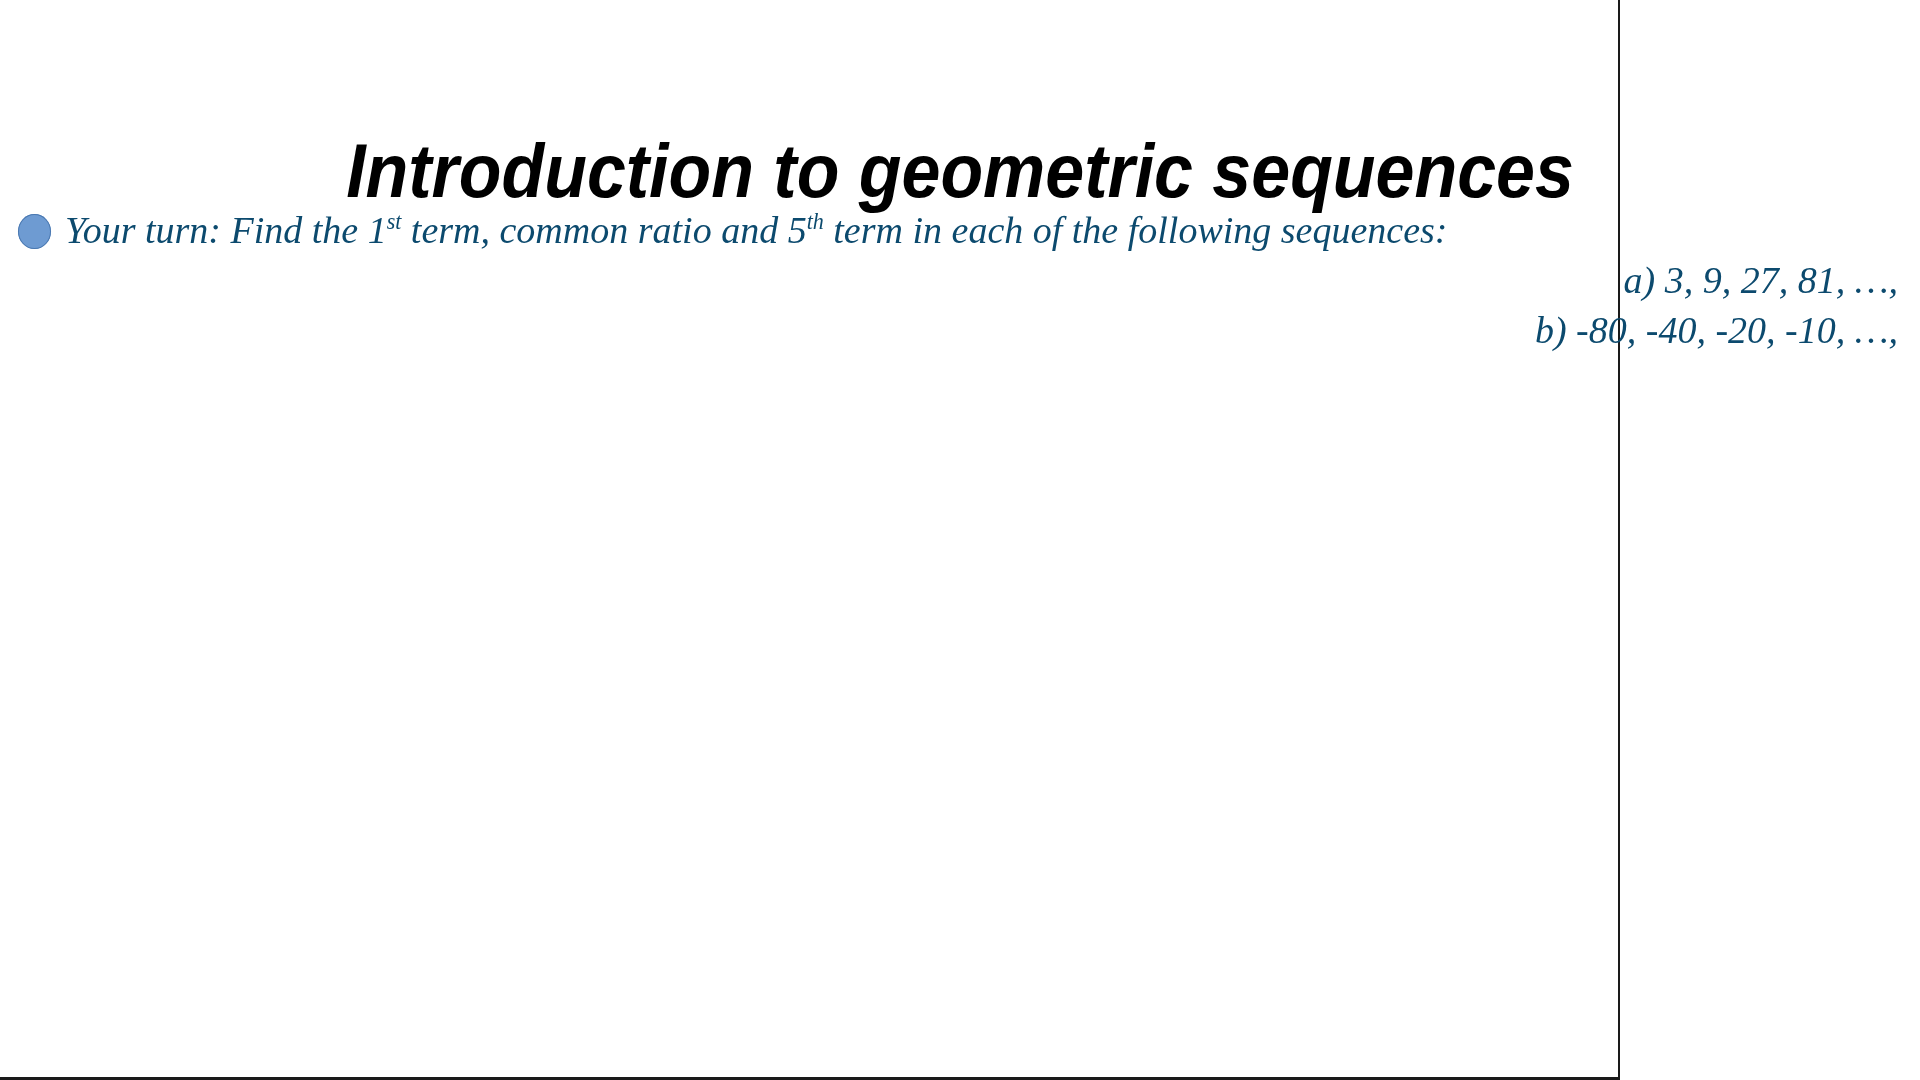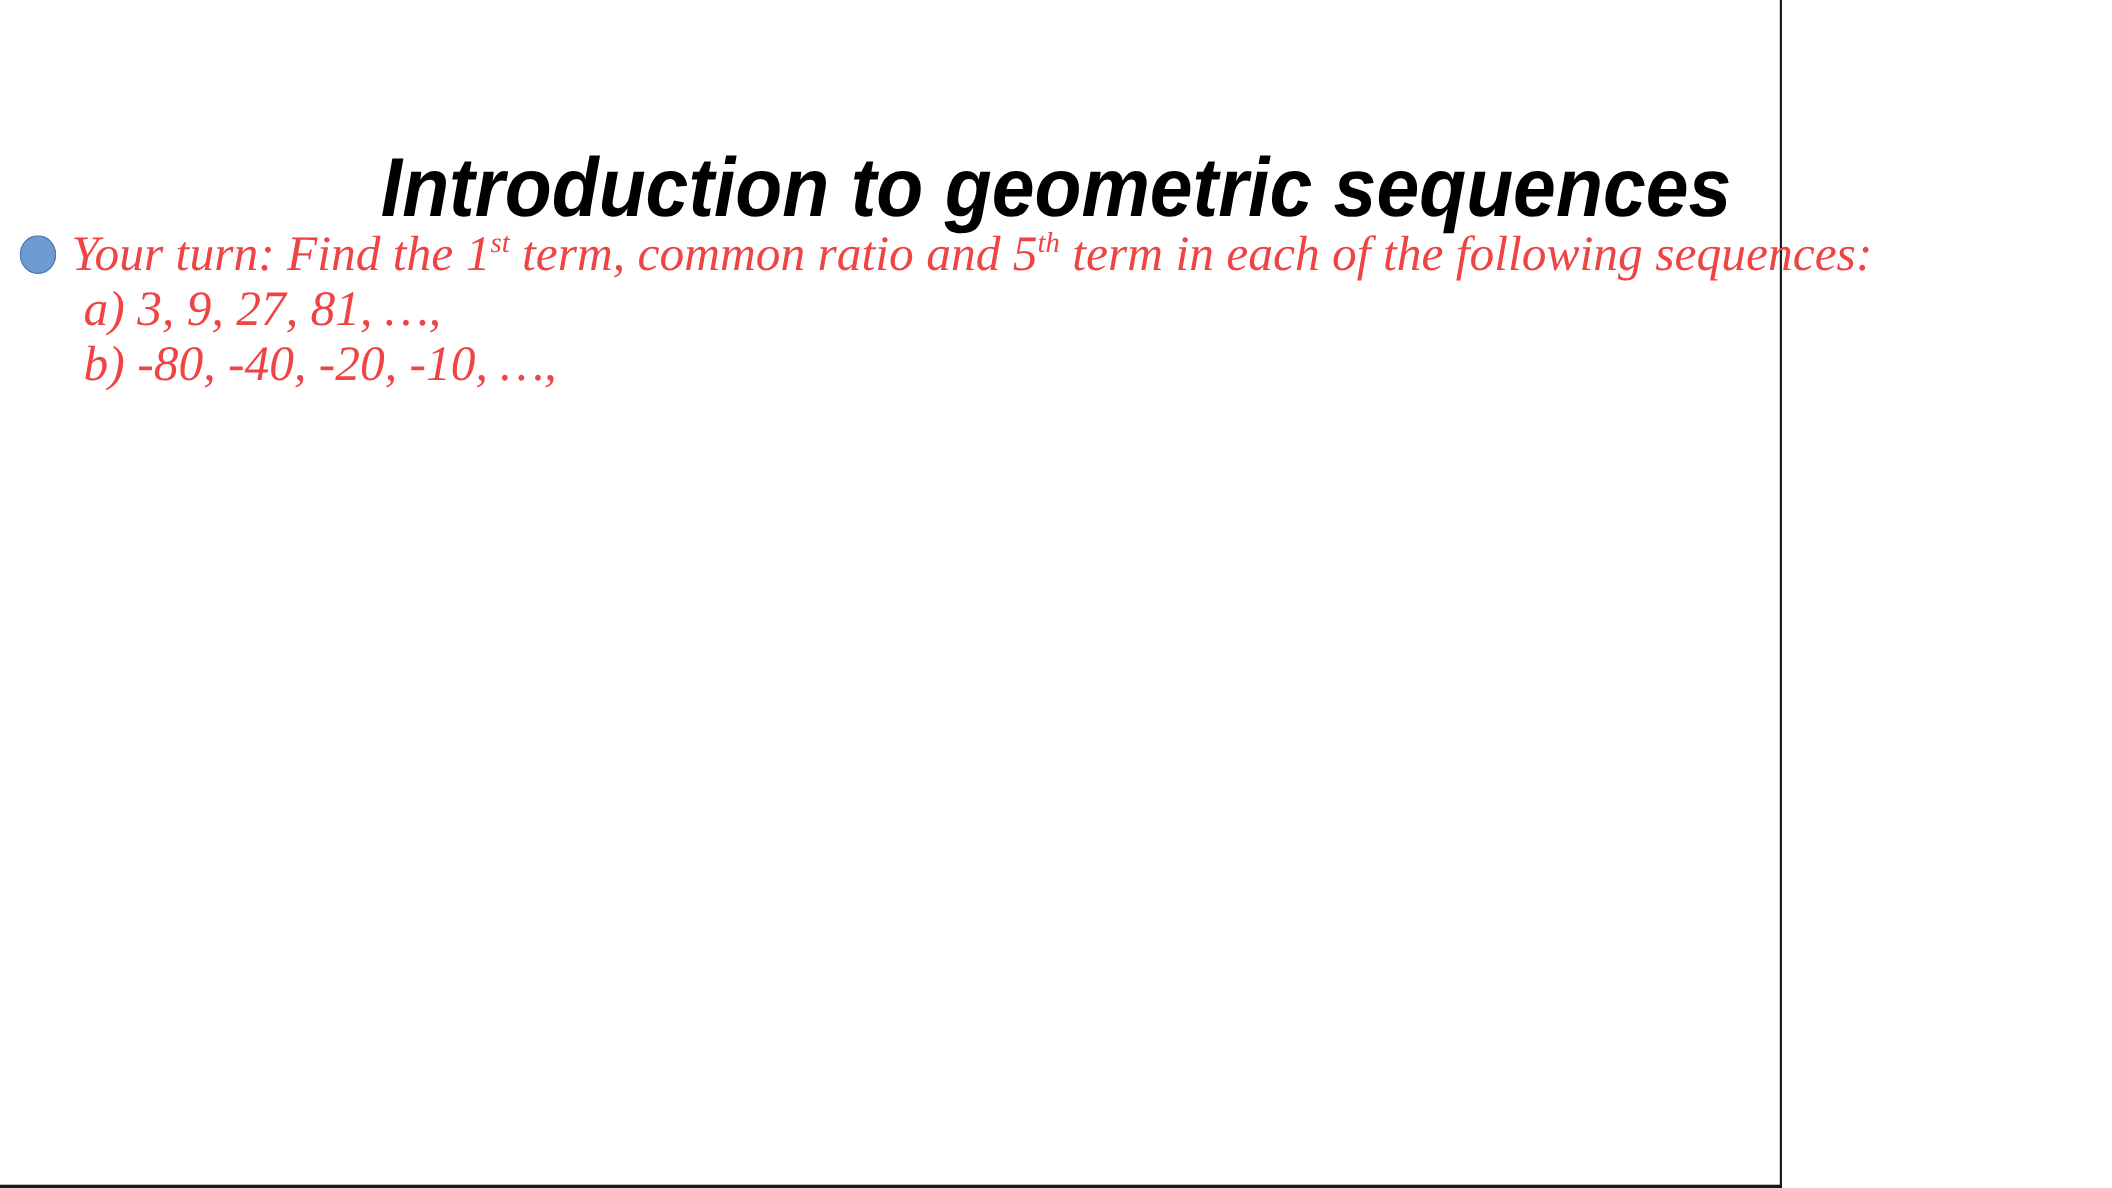--- a/index.html
+++ b/index.html
@@ -63,35 +63,36 @@
     top: 9px;
     width: 33px;
     height: 35px;
     border-radius: 50%;
     background: #6e9bd2;
     box-shadow: inset 0 0 0 1px #4a78b0;
   }
 
   .body-line {
     font-family: "Liberation Serif", serif;
-    font-size: 45px;
+    font-size: 38px;
     line-height: 50px;
-    color: #ef4444;
+    color: #0c4a6e;
     white-space: nowrap;
     padding-left: 47px;
   }
 
   .body-line sup {
     font-size: 0.58em;
     vertical-align: super;
     line-height: 0;
   }
 
   .seq-line {
     padding-left: 58px;
+    text-align: right;
   }
 
   
   #slide-canvas-empty {
     position: absolute;
     left: 0;
     top: 420px;
     width: 1918px;
     height: 650px;
   }

